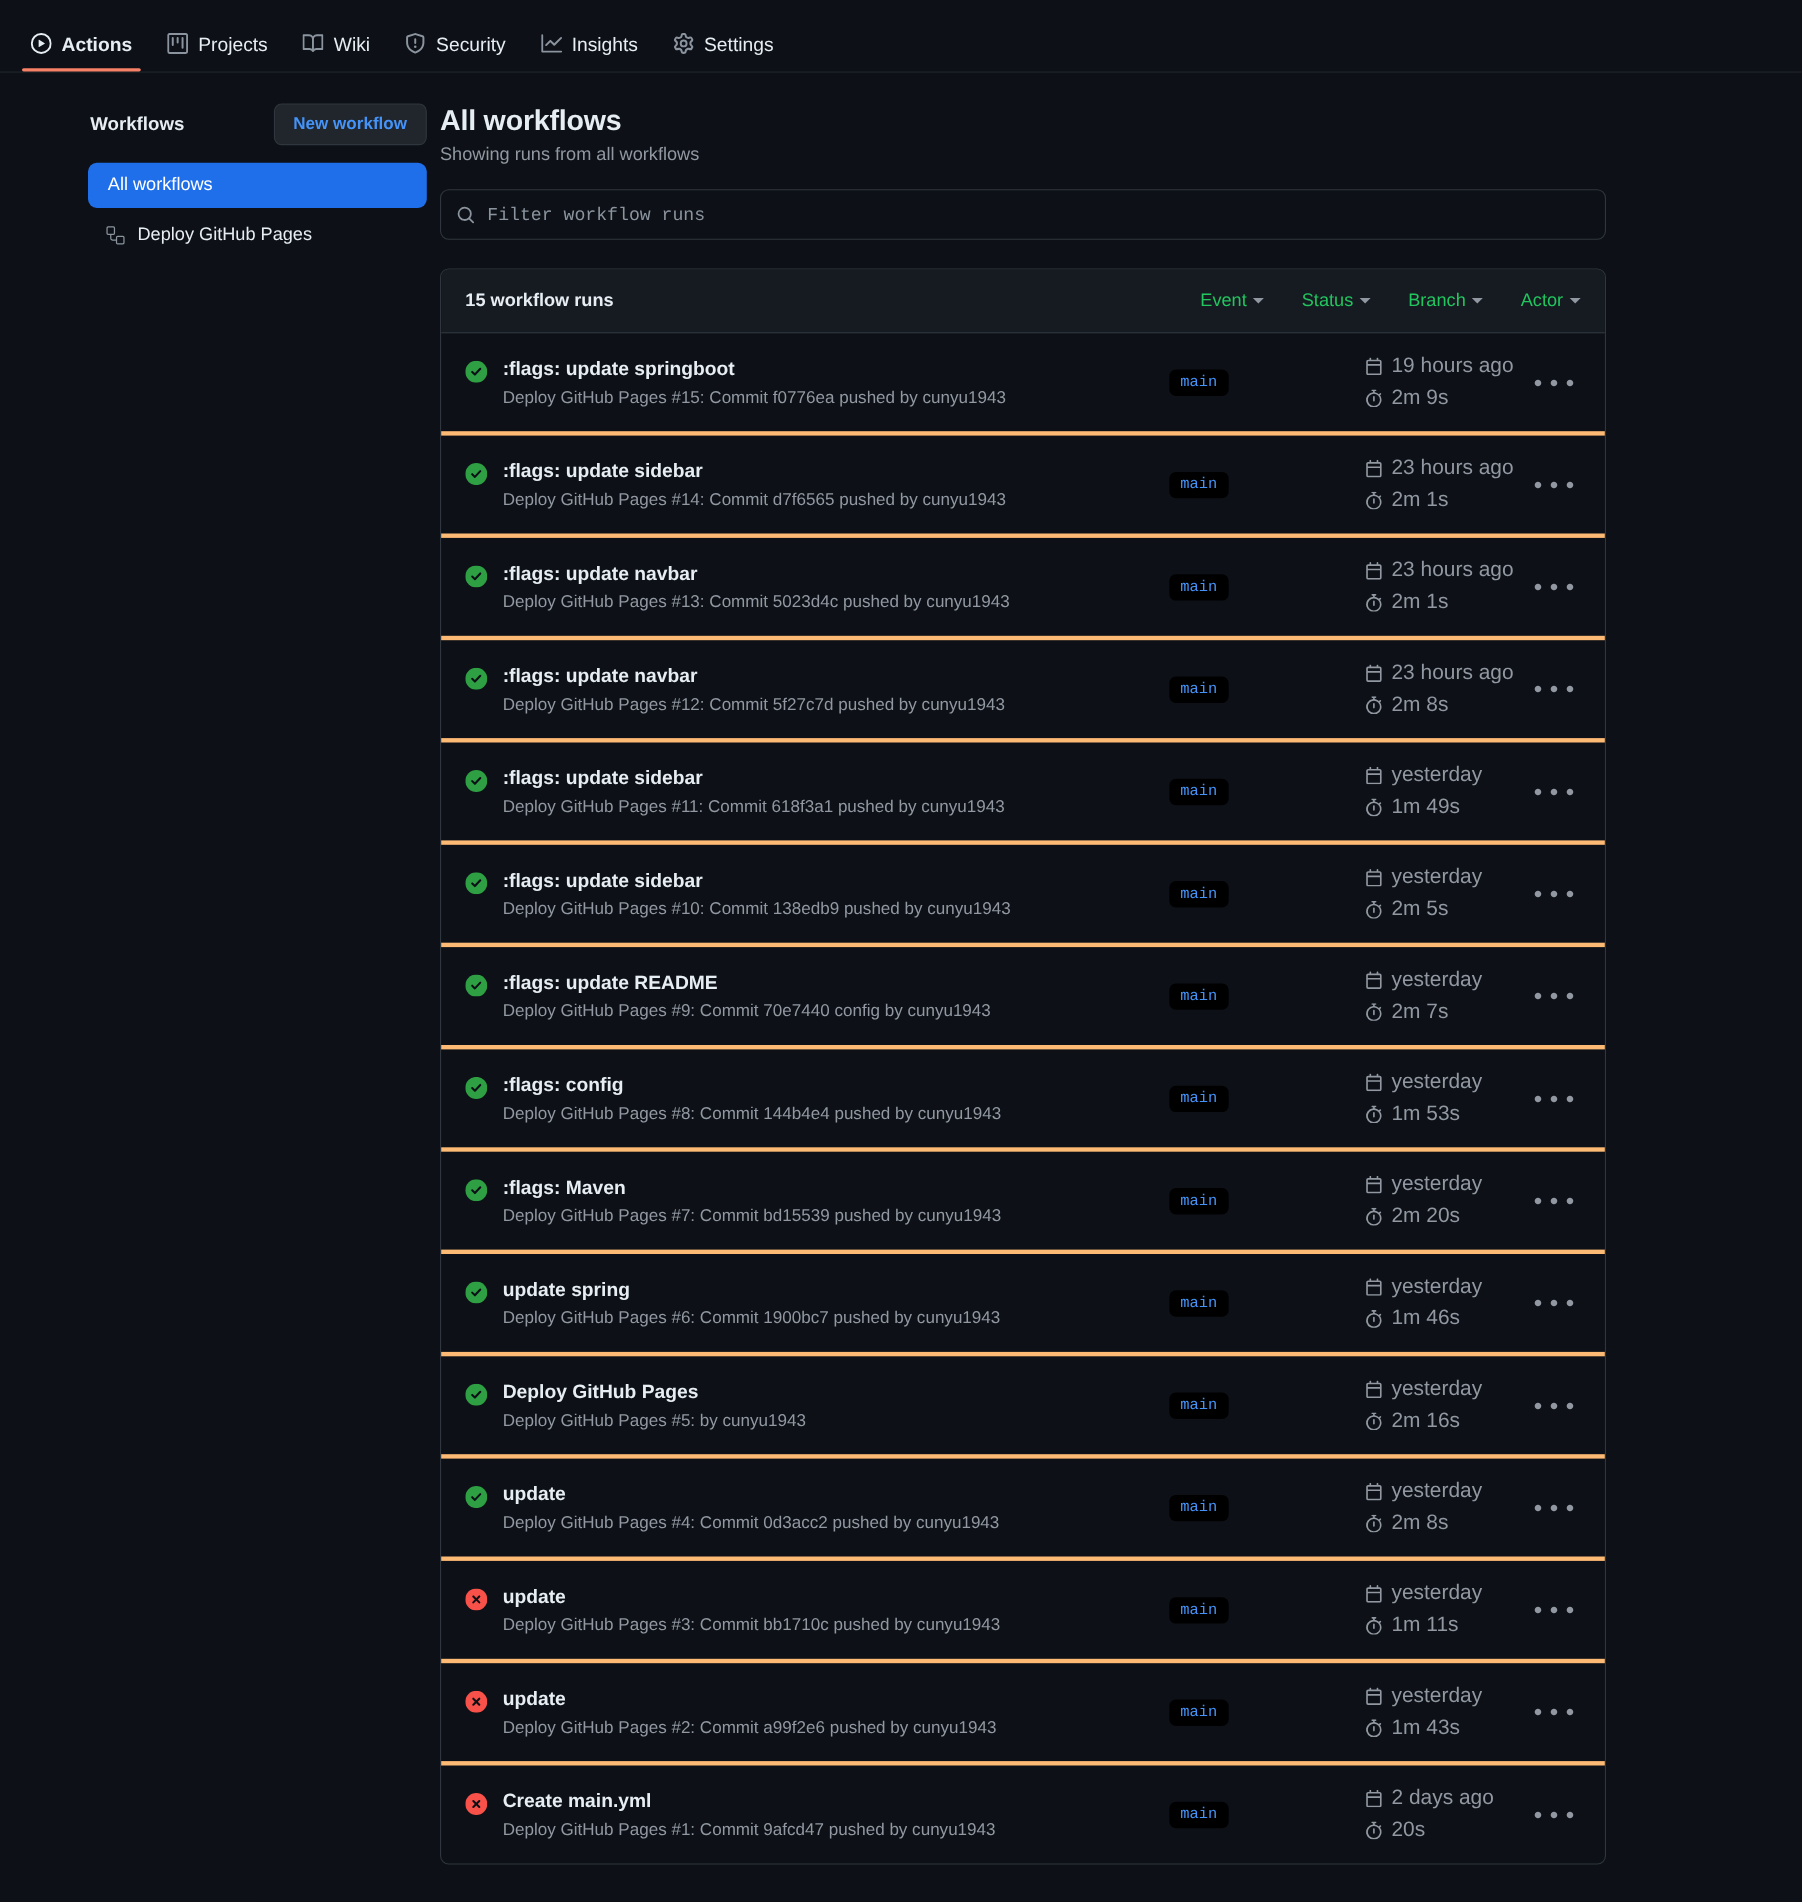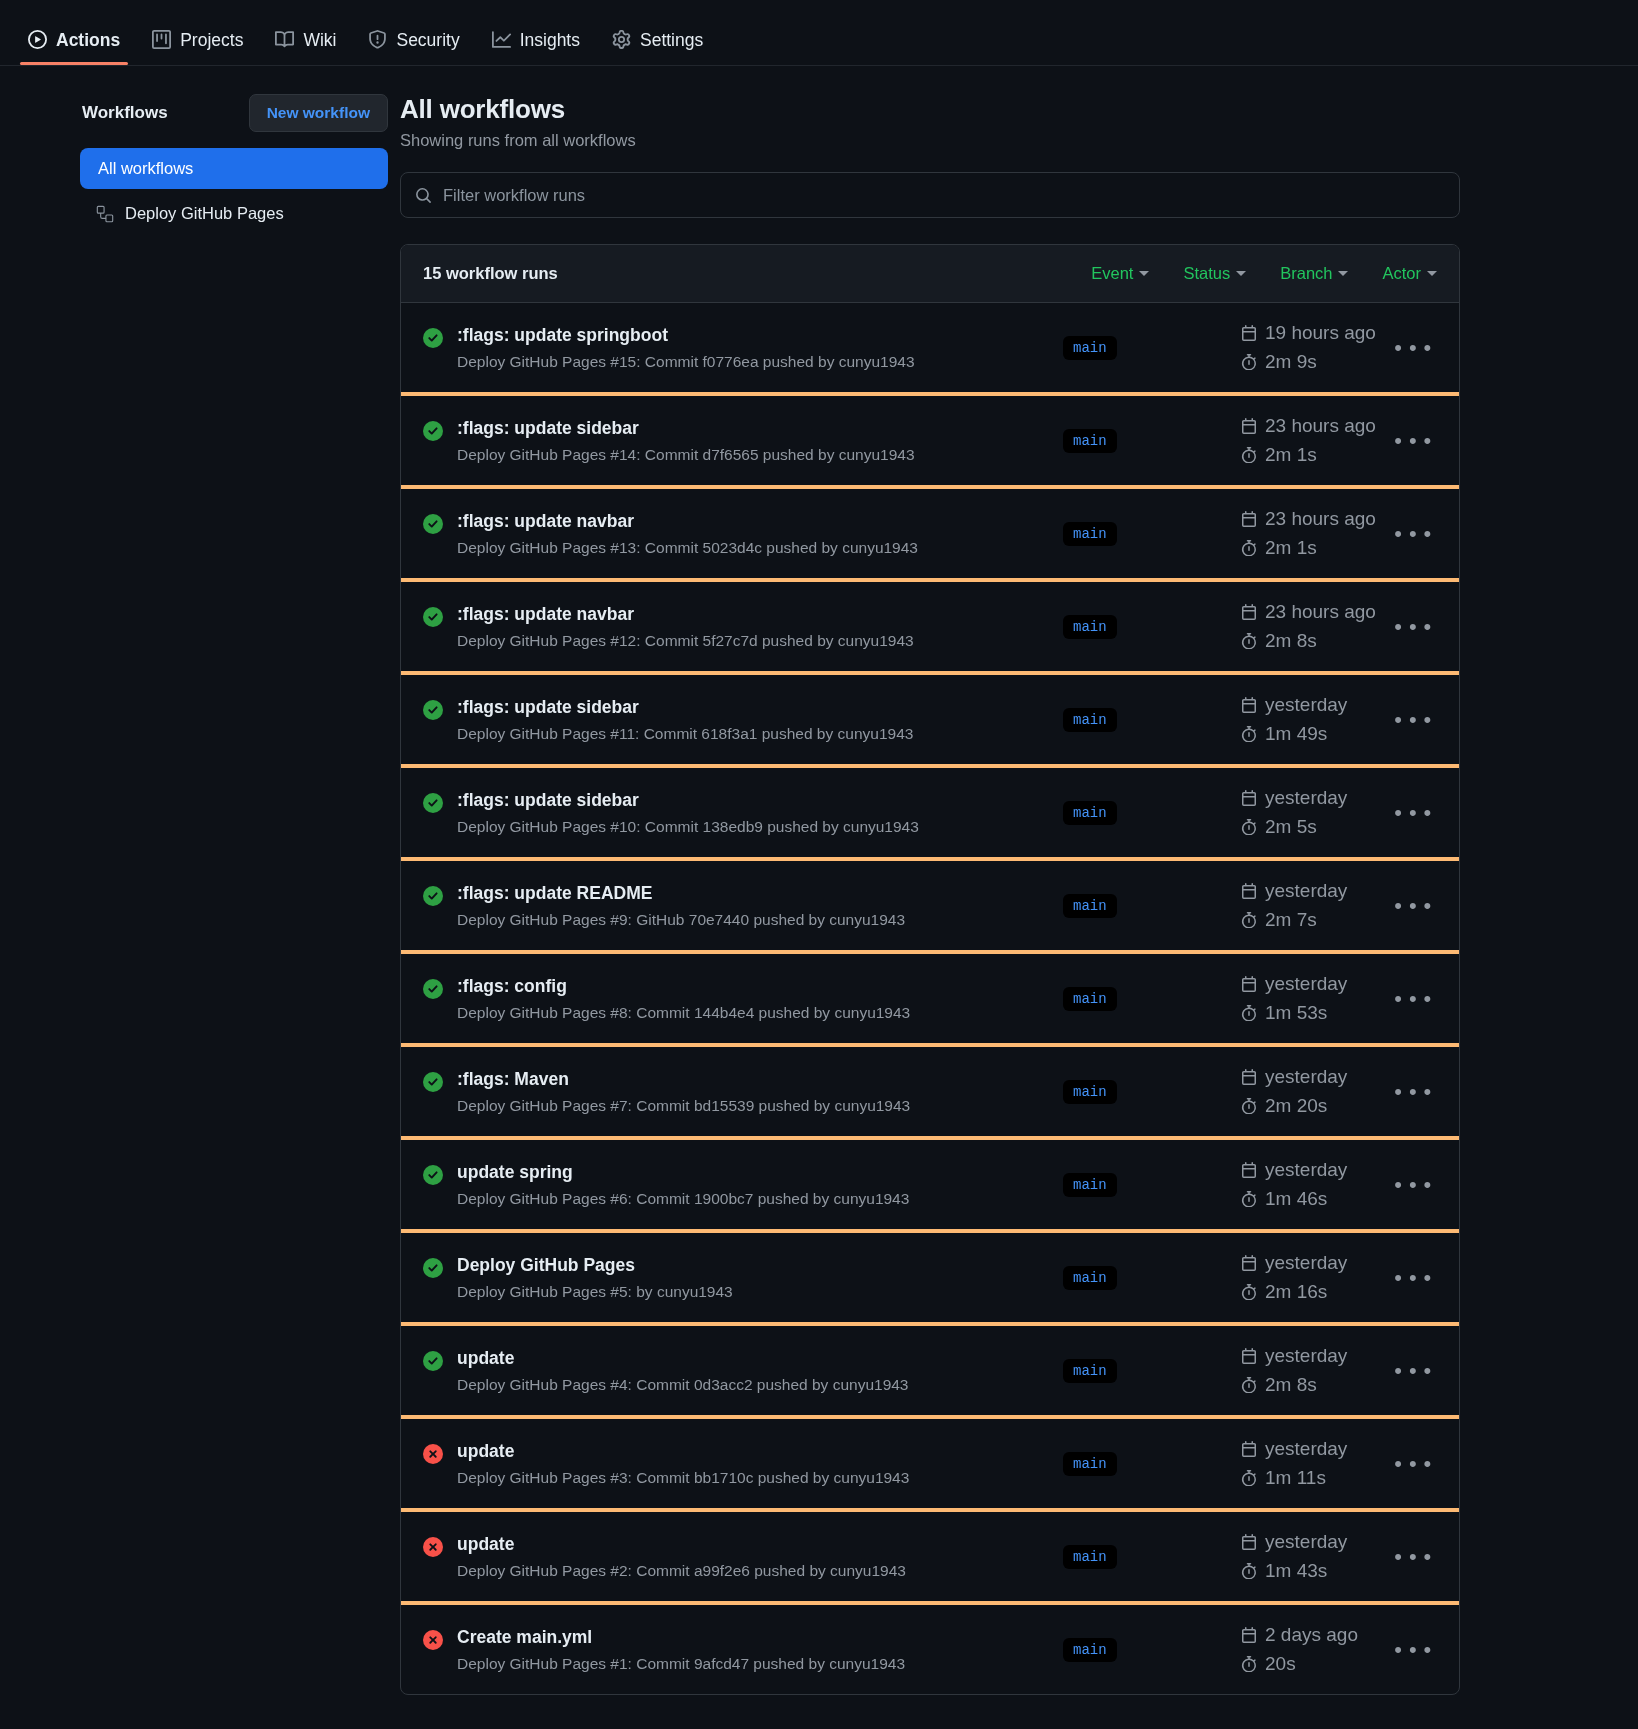--- a/index.html
+++ b/index.html
@@ -109,21 +109,21 @@
     margin-bottom: 26px;
   }
   .search-box svg { width: 17px; height: 17px; color: #8b949e; flex-shrink: 0; }
   .search-box input {
     flex: 1;
     background: transparent;
     border: none;
     outline: none;
     color: #e6edf3;
     font-size: 16.5px;
-    font-family: Liberation Sans, sans-serif;
+    font-family: Liberation Mono, monospace;
   }
   .search-box input::placeholder { color: #8b949e; }
 
   .runs-panel {
     border: 1px solid #30363d;
     border-radius: 8px;
     overflow: hidden;
     background: #0d1117;
   }
   .runs-header {
@@ -493,21 +493,21 @@
     <div class="kebab">• • •</div>
   </div>
   <div class="run-row">
     <div class="run-main">
       <svg viewBox="0 0 16 16" class="status-icon">
                 <circle cx="8" cy="8" r="8" fill="#2ea043"></circle>
                 <path d="M11.4 5.3a.75.75 0 0 1 .05 1.06l-3.9 4.2a.75.75 0 0 1-1.09.02L4.5 8.62a.75.75 0 1 1 1.06-1.06l1.4 1.4 3.38-3.64a.75.75 0 0 1 1.06-.02Z" fill="#0d1117"></path>
               </svg>
       <div class="run-texts">
         <div class="run-title">:flags: update README</div>
-        <div class="run-sub">Deploy GitHub Pages #9: GitHub 70e7440 pushed by cunyu1943</div>
+        <div class="run-sub">Deploy GitHub Pages #9: Commit 70e7440 config by cunyu1943</div>
       </div>
     </div>
     <div class="branch-col">
       <span class="branch-badge">main</span>
     </div>
     <div class="time-col">
       <div class="time-line">
         <svg viewBox="0 0 16 16" fill="currentColor">
                   <path d="M4.75 0a.75.75 0 0 1 .75.75V2h5V.75a.75.75 0 0 1 1.5 0V2h1.25c.966 0 1.75.784 1.75 1.75v10.5A1.75 1.75 0 0 1 13.25 16H2.75A1.75 1.75 0 0 1 1 14.25V3.75C1 2.784 1.784 2 2.75 2H4V.75A.75.75 0 0 1 4.75 0ZM2.5 7.5v6.75c0 .138.112.25.25.25h10.5a.25.25 0 0 0 .25-.25V7.5Zm11-1.5V3.75a.25.25 0 0 0-.25-.25H2.75a.25.25 0 0 0-.25.25V6Z"></path>
                 </svg>

